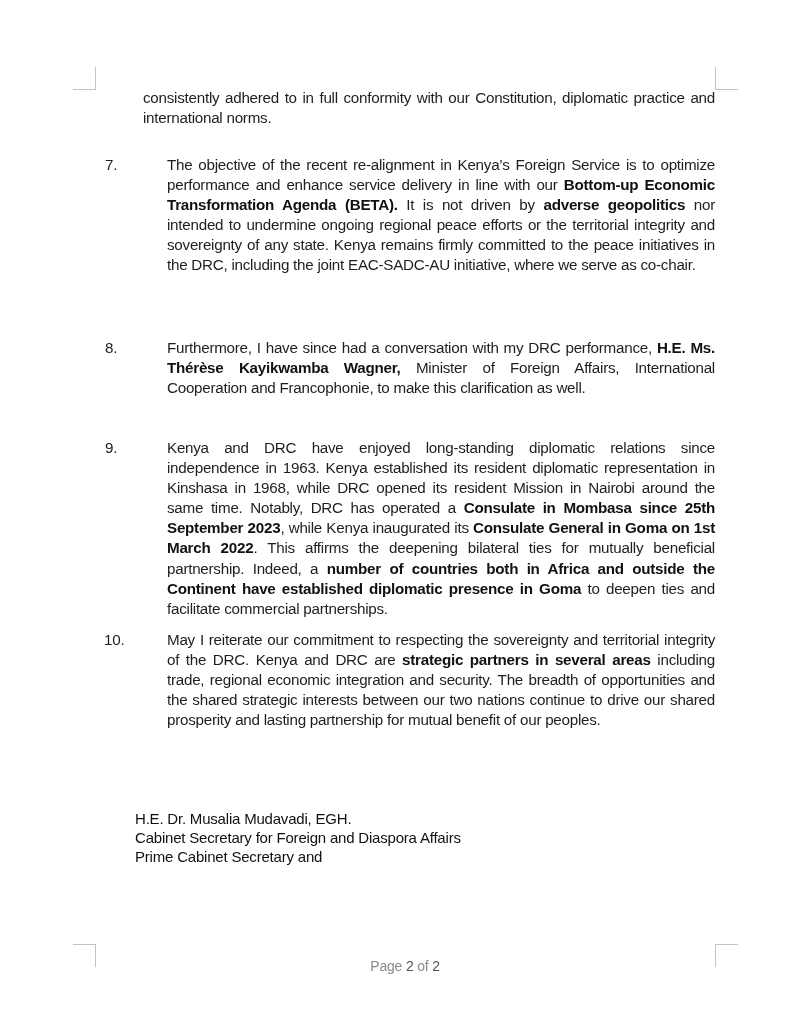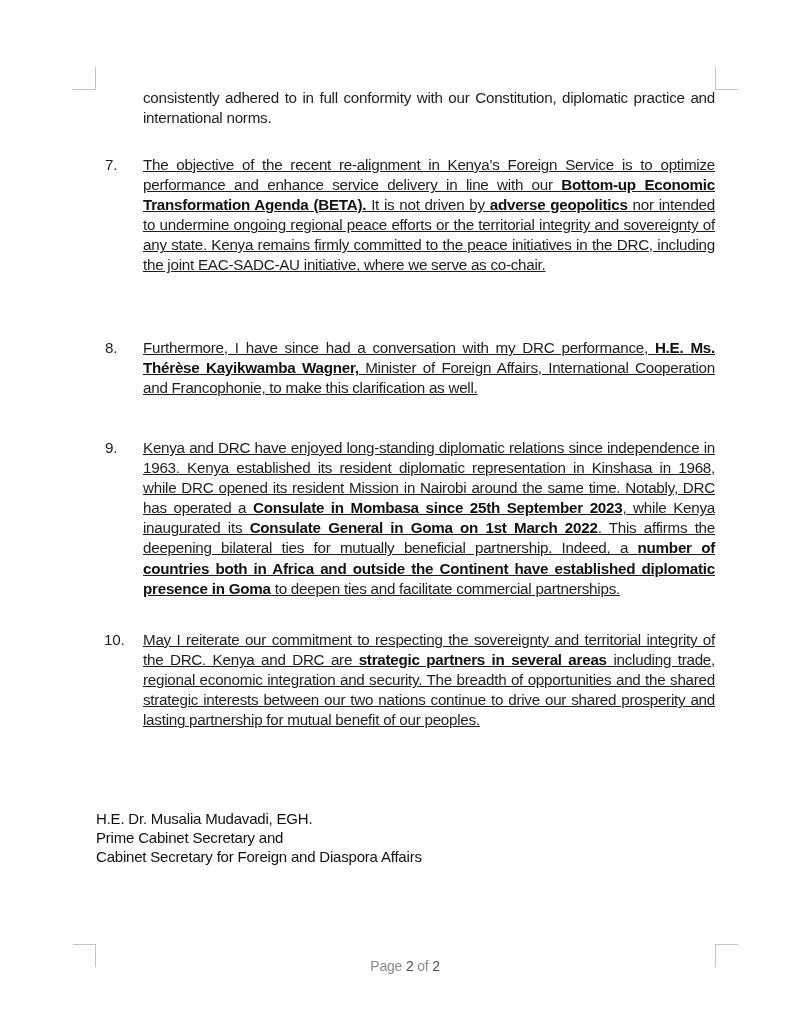--- a/index.html
+++ b/index.html
@@ -53,42 +53,41 @@
       line-height: 20.1px;
       letter-spacing: -0.25px;
     }
     .para .num {
       position: absolute;
       left: 5px;
       top: 0;
     }
     .para .num.two { left: 4px; }
     .para .txt {
-      margin-left: 43px;
+      margin-left: 67px;
       text-align: justify;
-      text-decoration: underline;
     }
     b { font-weight: bold; color: #111; }
 
     #p-cont { top: 88px; }
     #p7 { top: 155px; }
     #p8 { top: 338px; }
     #p9 { top: 438px; }
     #p10 { top: 630px; }
 
     .signature {
       position: absolute;
       left: 96px;
       top: 809px;
       font-size: 15px;
       line-height: 19px;
       color: #111;
       letter-spacing: -0.2px;
     }
-    .signature div { white-space: nowrap; }
+    .signature div { white-space: nowrap; margin-left: 39px; }
 
     .footer {
       position: absolute;
       left: 0;
       width: 810px;
       top: 958px;
       text-align: center;
       font-size: 14px;
       color: #8a8a8a;
       letter-spacing: -0.2px;
@@ -123,20 +122,20 @@
     <div class="txt last"><span>Kenya and DRC have enjoyed long-standing diplomatic relations since independence in 1963. Kenya established its resident diplomatic representation in Kinshasa in 1968, while DRC opened its resident Mission in Nairobi around the same time. Notably, DRC has operated a </span><b>Consulate in Mombasa since 25th September 2023</b><span>, while Kenya inaugurated its </span><b>Consulate General in Goma on 1st March 2022</b><span>. This affirms the deepening bilateral ties for mutually beneficial partnership. Indeed, a </span><b>number of countries both in Africa and outside the Continent have established diplomatic presence in Goma</b><span> to deepen ties and facilitate commercial partnerships.</span></div>
   </div>
 
   <div id="p10" class="para">
     <span class="num two">10.</span>
     <div class="txt last"><span>May I reiterate our commitment to respecting the sovereignty and territorial integrity of the DRC. Kenya and DRC are </span><b>strategic partners in several areas</b><span> including trade, regional economic integration and security. The breadth of opportunities and the shared strategic interests between our two nations continue to drive our shared prosperity and lasting partnership for mutual benefit of our peoples.</span></div>
   </div>
 
   <div class="signature">
     <div>H.E. Dr. Musalia Mudavadi, EGH.</div>
+    <div>Cabinet Secretary for Foreign and Diaspora Affairs</div>
     <div>Prime Cabinet Secretary and</div>
-    <div>Cabinet Secretary for Foreign and Diaspora Affairs</div>
   </div>
 
   <div class="footer">
     <span>Page </span><span class="pg">2</span><span> of </span><span class="pg">2</span>
   </div>
 </div>
 
 </body></html>

